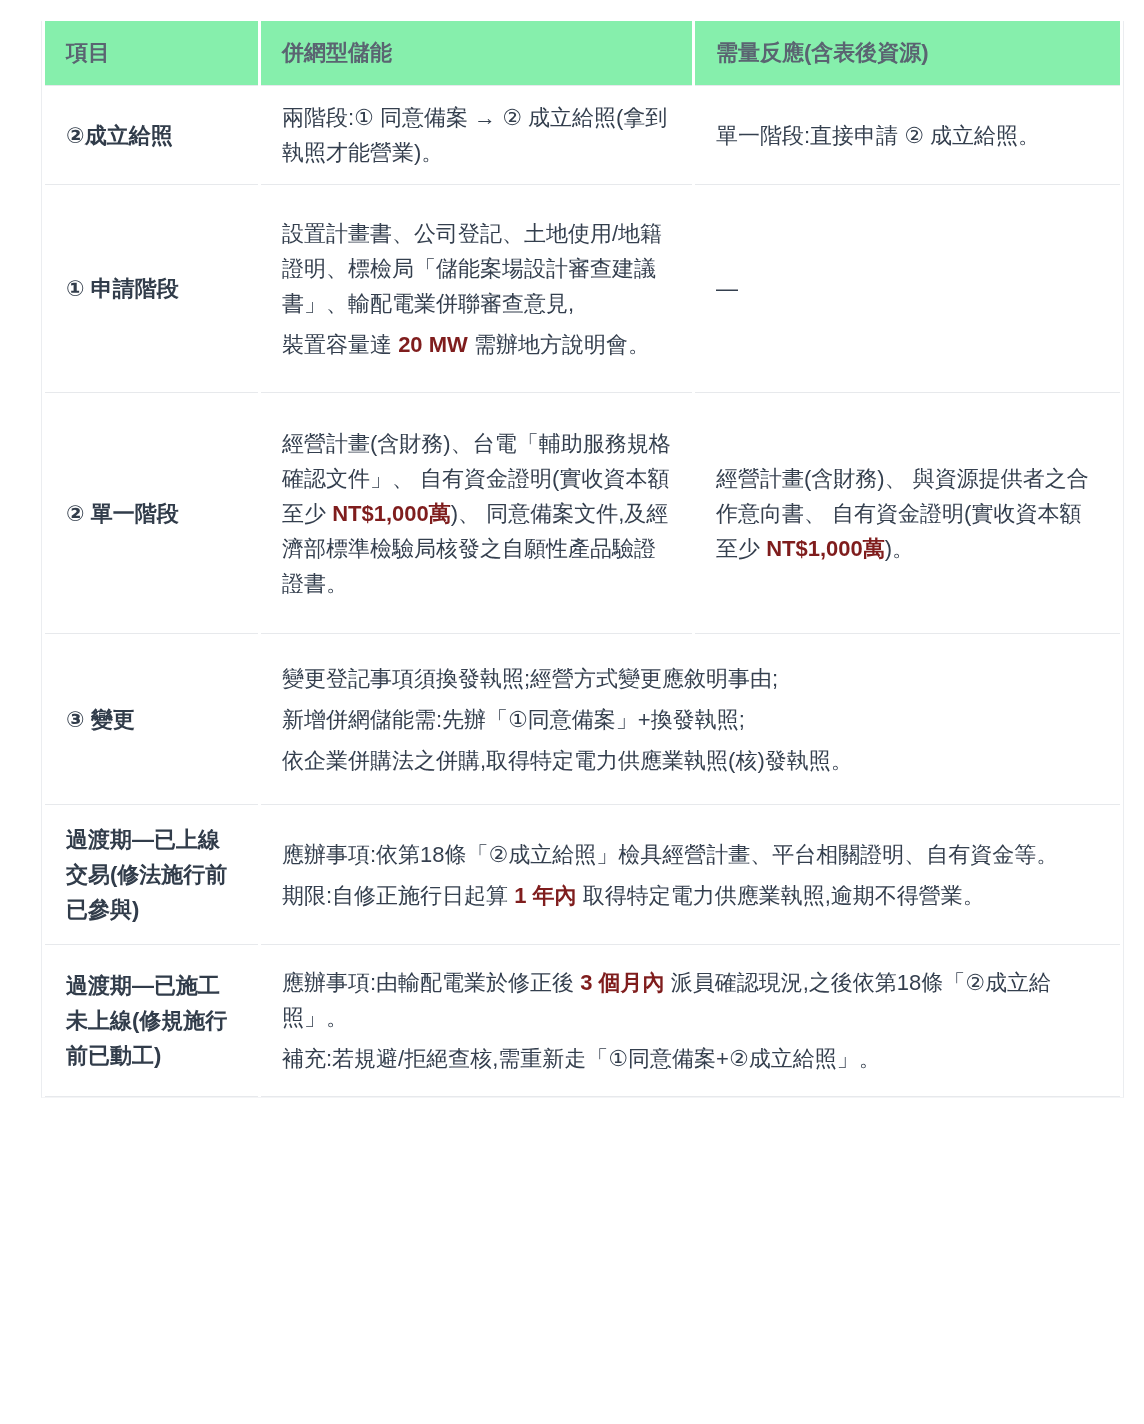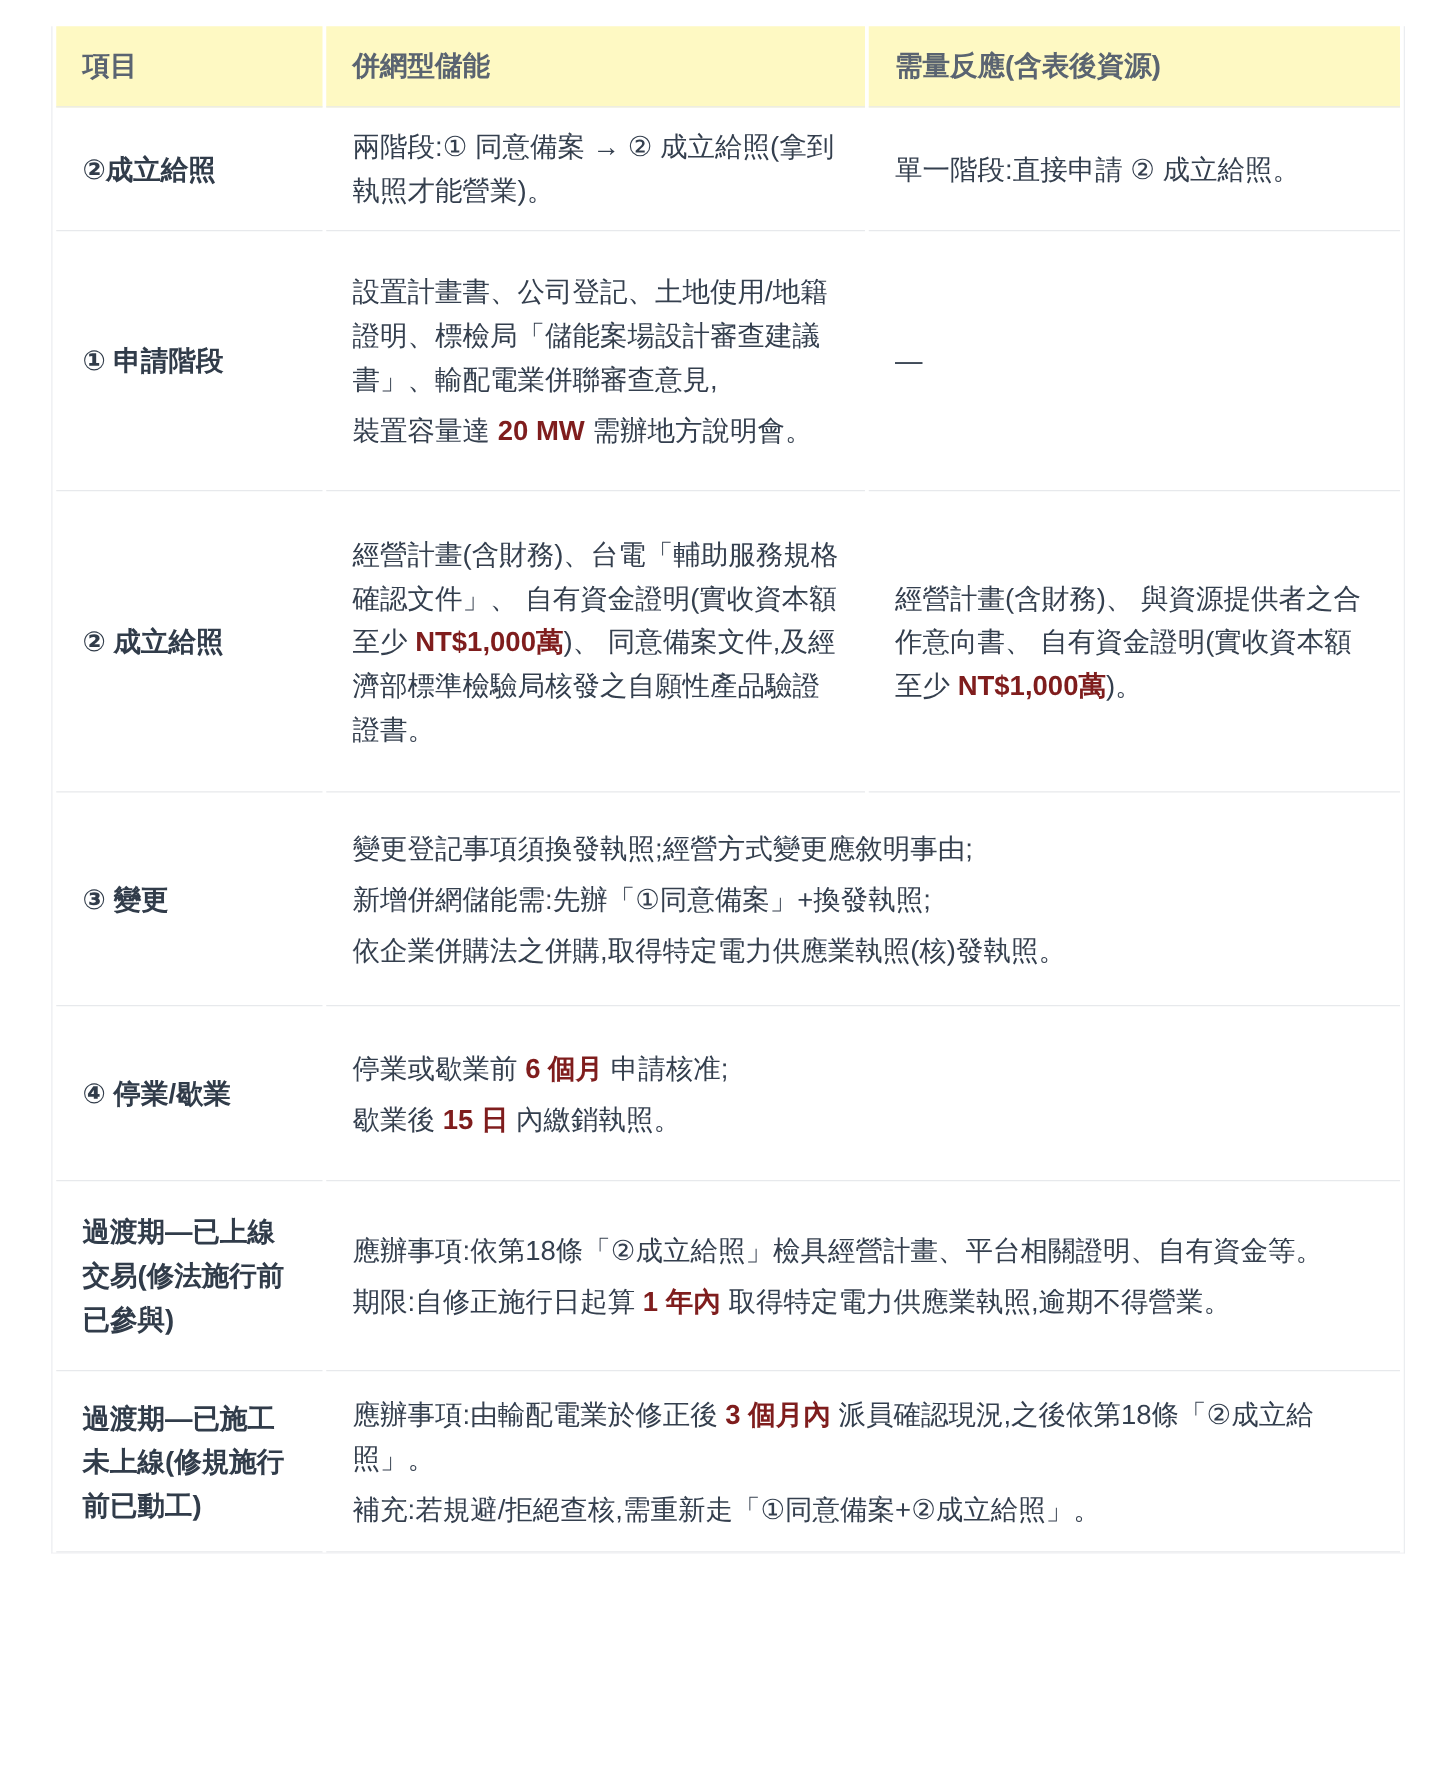--- a/index.html
+++ b/index.html
@@ -16,21 +16,21 @@
     border-bottom:1px solid #f3f4f6;
   }
   table{
     border-collapse:separate;
     border-spacing:3px 0;
     table-layout:fixed;
     width:1081px;
     font-size:22px;
   }
   th{
-    background:#fef9c3;
+    background:#86efac;
     color:#5a6471;
     font-weight:600;
     text-align:left;
     padding:0 21px;
     font-size:22px;
     border-bottom:1px solid #e7e9ec;
     vertical-align:middle;
   }
   thead tr{height:65px;}
   td{
@@ -89,41 +89,34 @@
             <td class="label">① 申請階段</td>
             <td class="cell">
               <p>設置計畫書、公司登記、土地使用/地籍證明、標檢局「儲能案場設計審查建議書」、輸配電業併聯審查意見,</p>
               <p>裝置容量達 <b>20 MW</b> 需辦地方說明會。</p>
             </td>
             <td class="cell">
               <p>—</p>
             </td>
           </tr>
           <tr>
-            <td class="label">② 成立給照</td>
+            <td class="label">② 單一階段</td>
             <td class="cell">
               <p>經營計畫(含財務)、台電「輔助服務規格確認文件」、 自有資金證明(實收資本額至少 <b>NT$1,000萬</b>)、 同意備案文件,及經濟部標準檢驗局核發之自願性產品驗證證書。</p>
             </td>
             <td class="cell">
               <p>經營計畫(含財務)、 與資源提供者之合作意向書、 自有資金證明(實收資本額至少 <b>NT$1,000萬</b>)。</p>
             </td>
           </tr>
           <tr>
             <td class="label">③ 變更</td>
             <td class="cell" colspan="2">
               <p>變更登記事項須換發執照;經營方式變更應敘明事由;</p>
               <p>新增併網儲能需:先辦「①同意備案」+換發執照;</p>
               <p>依企業併購法之併購,取得特定電力供應業執照(核)發執照。</p>
-            </td>
-          </tr>
-          <tr>
-            <td class="label">④ 停業/歇業</td>
-            <td class="cell" colspan="2">
-              <p>停業或歇業前 <b>6 個月</b> 申請核准;</p>
-              <p>歇業後 <b>15 日</b> 內繳銷執照。</p>
             </td>
           </tr>
           <tr>
             <td class="label">過渡期—已上線交易(修法施行前已參與)</td>
             <td class="cell" colspan="2">
               <p>應辦事項:依第18條「②成立給照」檢具經營計畫、平台相關證明、自有資金等。</p>
               <p>期限:自修正施行日起算 <b>1 年內</b> 取得特定電力供應業執照,逾期不得營業。</p>
             </td>
           </tr>
           <tr>

